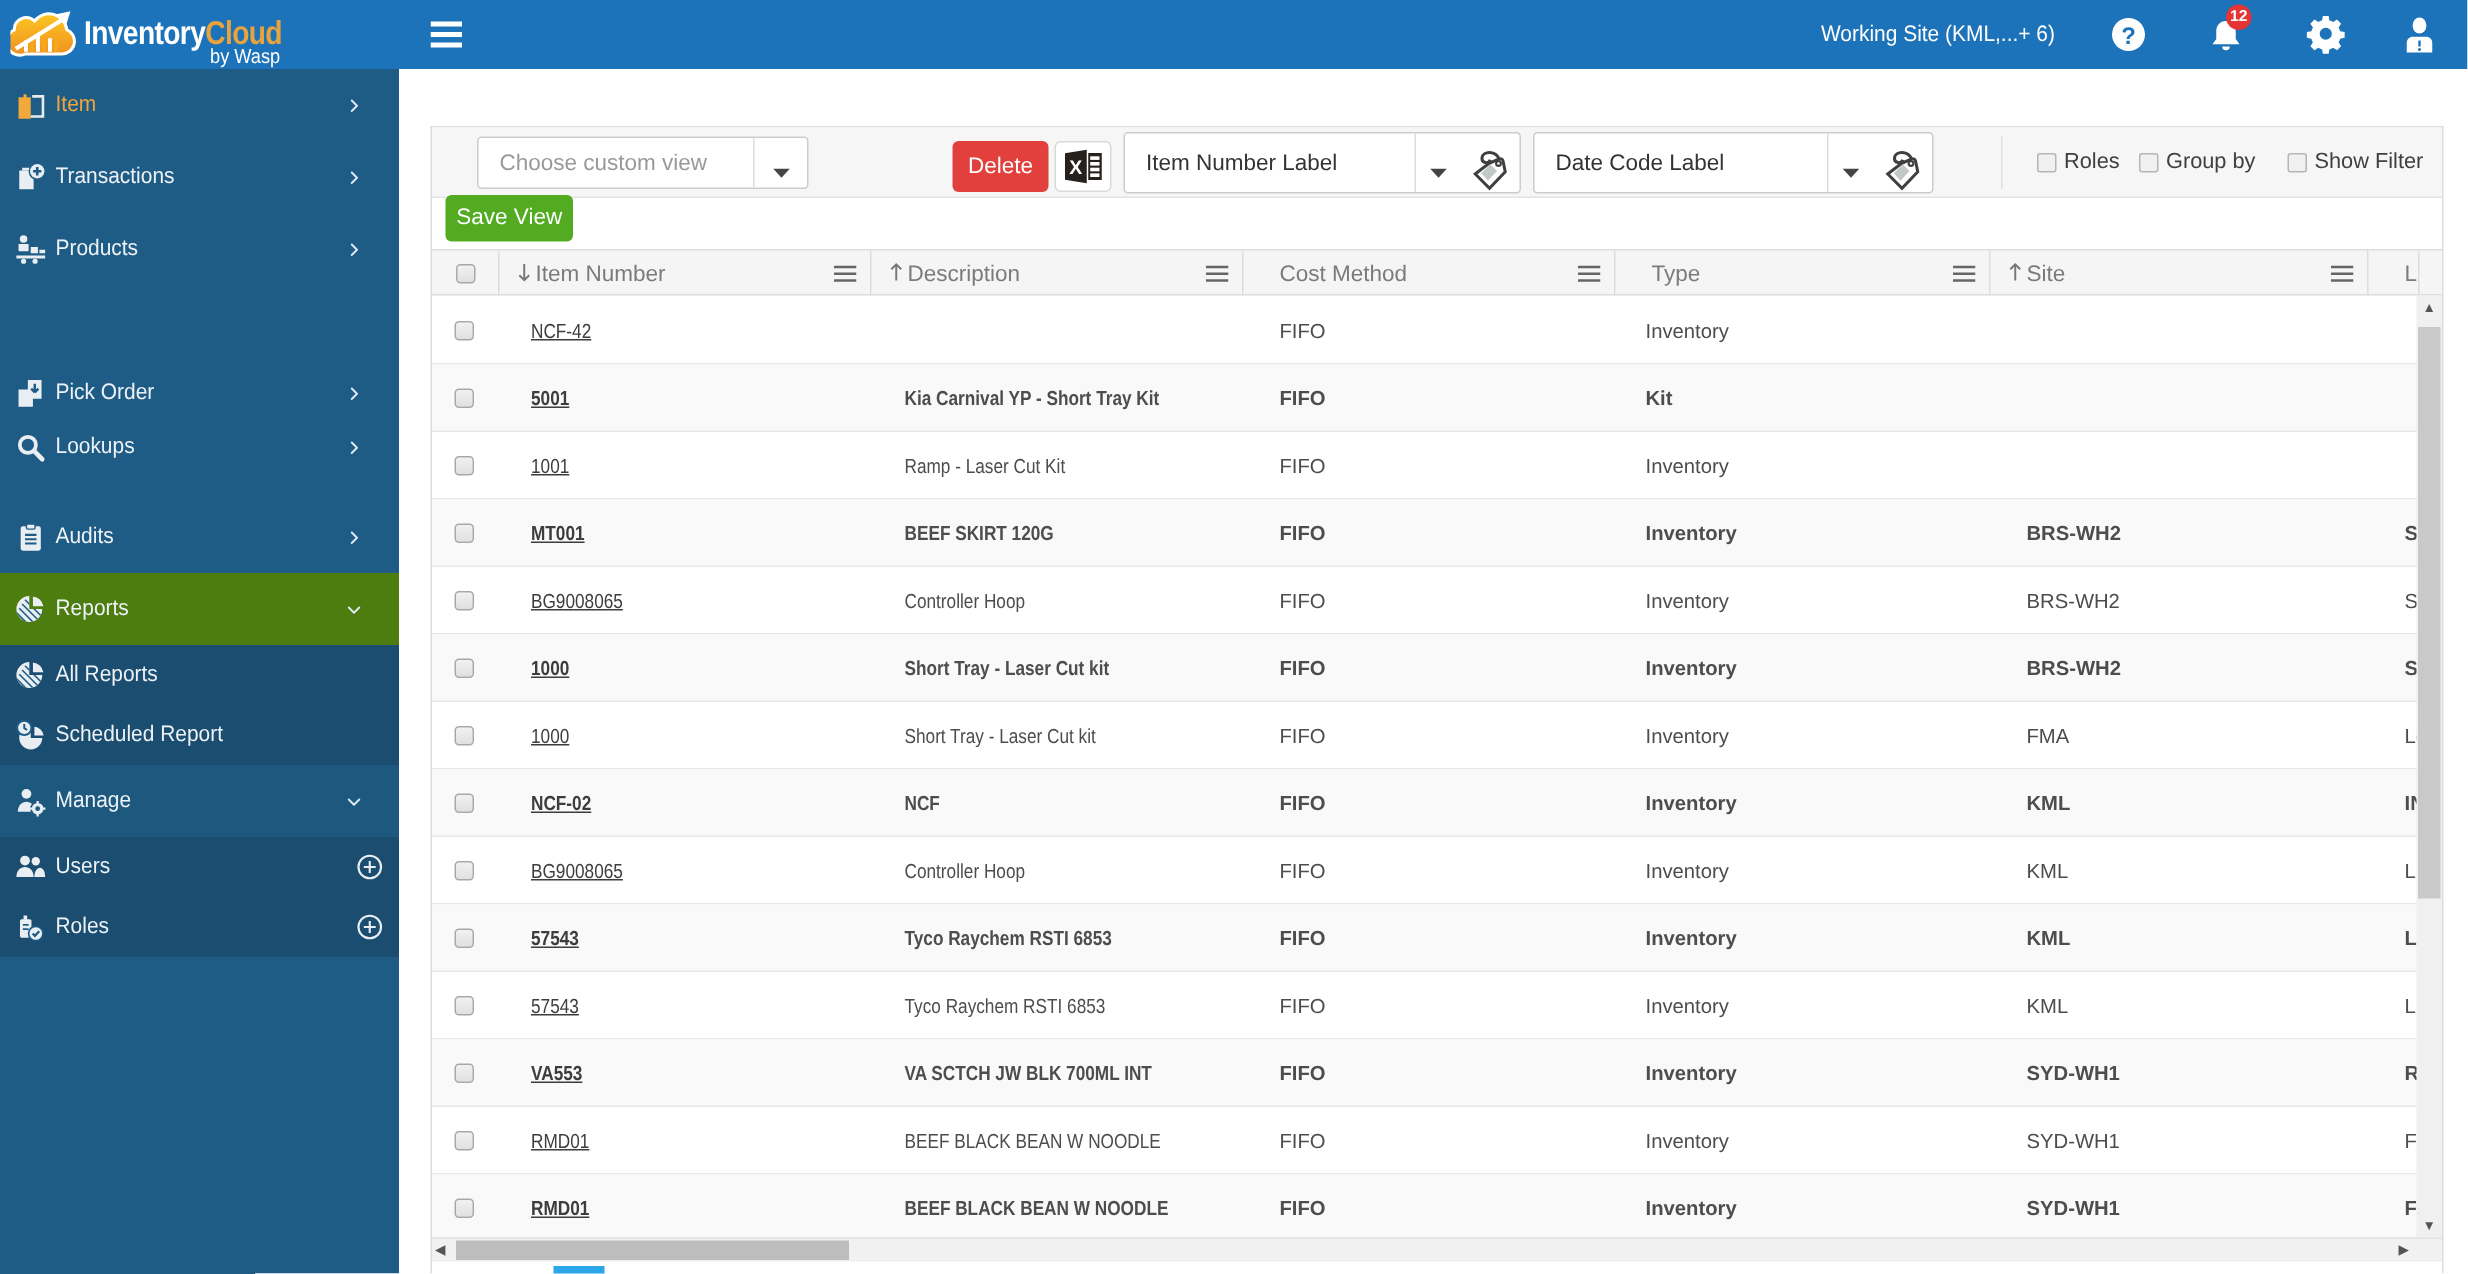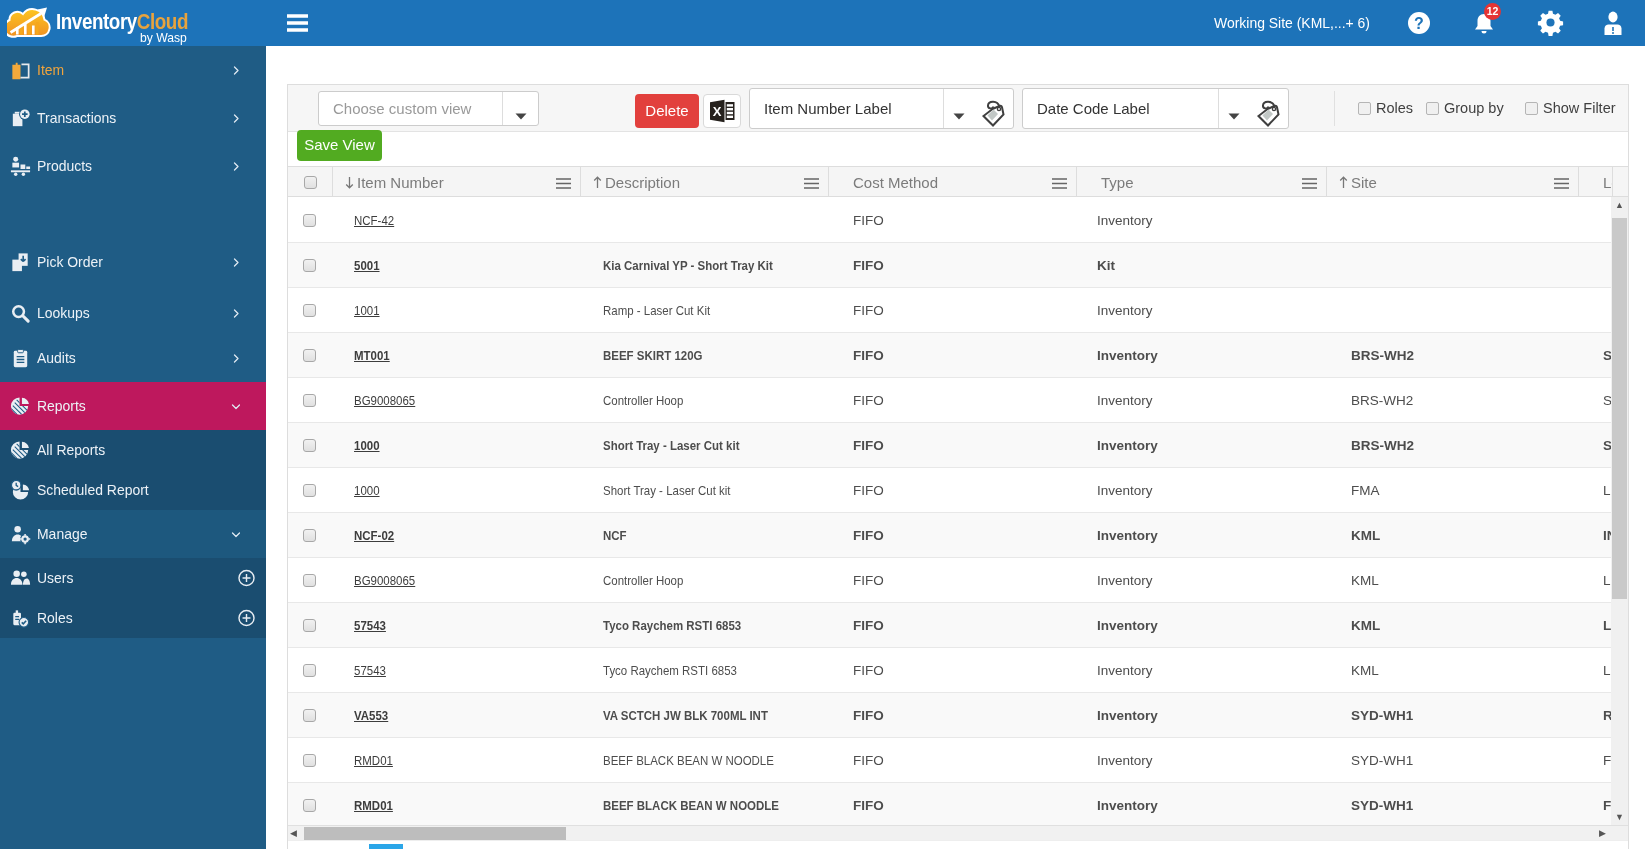--- a/index.html
+++ b/index.html
@@ -119,21 +119,21 @@
             <path fill="#e9eef3" d="M10 2.5 h9.5 v13 H10 z"></path>
             <path stroke="#1f5c85" stroke-width="1.7" fill="none" d="M14.8 5 v6 M14.8 11 l-2.5-2.5 M14.8 11 l2.5-2.5"></path>
           </svg></span>
         <span class="mt" style="">Pick Order</span>
         <span class="mg">
           <svg width="12" height="12" viewBox="0 0 24 24">
             <path fill="none" stroke="#dfe9f2" stroke-width="2.6" stroke-linecap="round" stroke-linejoin="round" d="M9 5 l7 7 -7 7"></path>
           </svg>
         </span>
       </div>
-<div class="mi" style="top:243px;height:48px;">
+<div class="mi" style="top:228px;height:48px;">
         <span class="mic"><svg width="23" height="23" viewBox="0 0 24 24">
             <circle cx="10" cy="10" r="5.6" fill="none" stroke="#e9eef3" stroke-width="2.6"></circle>
             <path stroke="#e9eef3" stroke-width="3.2" stroke-linecap="round" d="M14.6 14.6 L20 20"></path>
           </svg></span>
         <span class="mt" style="">Lookups</span>
         <span class="mg">
           <svg width="12" height="12" viewBox="0 0 24 24">
             <path fill="none" stroke="#dfe9f2" stroke-width="2.6" stroke-linecap="round" stroke-linejoin="round" d="M9 5 l7 7 -7 7"></path>
           </svg>
         </span>
@@ -144,21 +144,21 @@
             <rect x="9" y="2.5" width="6" height="3.5" rx="1" fill="#e9eef3" stroke="#1f5c85" stroke-width="1"></rect>
             <path stroke="#1f5c85" stroke-width="1.4" d="M8 10 h8 M8 13 h8 M8 16 h8"></path>
           </svg></span>
         <span class="mt" style="">Audits</span>
         <span class="mg">
           <svg width="12" height="12" viewBox="0 0 24 24">
             <path fill="none" stroke="#dfe9f2" stroke-width="2.6" stroke-linecap="round" stroke-linejoin="round" d="M9 5 l7 7 -7 7"></path>
           </svg>
         </span>
       </div>
-<div class="mi" style="top:336px;height:48px;background:#be185d;text-decoration:underline;">
+<div class="mi" style="top:336px;height:48px;background:#4d7c0f;text-decoration:underline;">
         <span class="mic"><svg width="23" height="23" viewBox="0 0 24 24">
             <defs>
               <clipPath id="pc">
                 <path d="M11 2.5 A 9 9 0 1 0 20 11.5 L11 11.5 Z"></path>
               </clipPath>
             </defs>
             <path fill="#e9eef3" d="M11 2.5 A 9 9 0 1 0 20 11.5 L11 11.5 Z"></path>
             <g clip-path="url(#pc)" stroke="#1f5c85" stroke-width="1.1">
               <path d="M2 14 L14 26 M4 11 L16 23 M6 8 L18 20 M8 5 L20 17"></path>
             </g>

